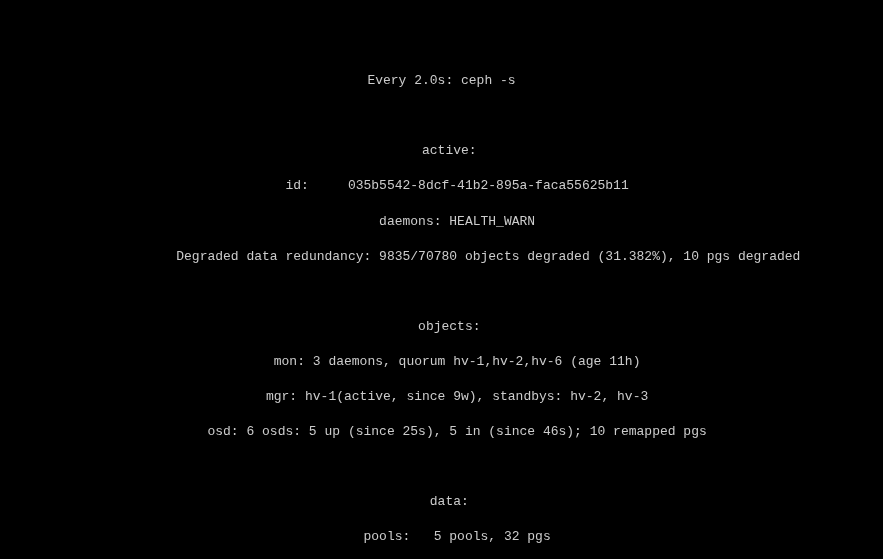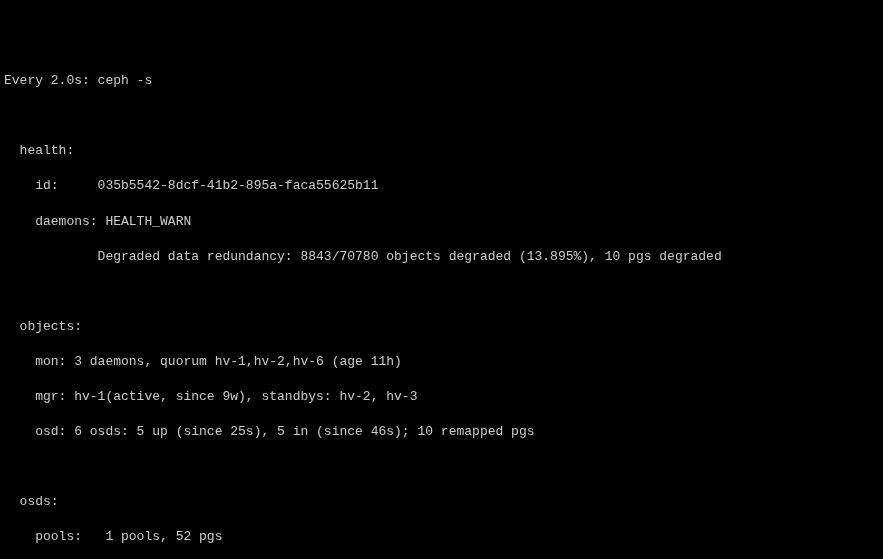--- a/index.html
+++ b/index.html
@@ -1,18 +1,19 @@
 <!DOCTYPE html>
 <html><head>
   <meta charset="utf-8">
   <style>
     * {
       margin: 0;
       padding: 0;
       box-sizing: border-box;
+      text-align: center;
     }
     body {
       background-color: #000000;
       color: #cccccc;
       font-family: 'Consolas', 'Monaco', 'Courier New', monospace;
       font-size: 13px;
       line-height: 1.35;
       padding: 2px 4px;
       white-space: pre;
       width: 883px;
@@ -23,32 +24,32 @@
       display: block;
     }
   </style>
 </head>
 <body>
 
 
 
 <span class="line">Every 2.0s: ceph -s</span>
 <span class="line"> </span>
-<span class="line">  health:</span>
+<span class="line">  active:</span>
 <span class="line">    id:     035b5542-8dcf-41b2-895a-faca55625b11</span>
 <span class="line">    daemons: HEALTH_WARN</span>
-<span class="line">            Degraded data redundancy: 8843/70780 objects degraded (13.895%), 10 pgs degraded</span>
+<span class="line">            Degraded data redundancy: 9835/70780 objects degraded (31.382%), 10 pgs degraded</span>
 <span class="line"> </span>
 <span class="line">  objects:</span>
 <span class="line">    mon: 3 daemons, quorum hv-1,hv-2,hv-6 (age 11h)</span>
 <span class="line">    mgr: hv-1(active, since 9w), standbys: hv-2, hv-3</span>
 <span class="line">    osd: 6 osds: 5 up (since 25s), 5 in (since 46s); 10 remapped pgs</span>
 <span class="line"> </span>
-<span class="line">  osds:</span>
-<span class="line">    pools:   1 pools, 52 pgs</span>
+<span class="line">  data:</span>
+<span class="line">    pools:   5 pools, 32 pgs</span>
 
 
 
 
 
 
 
 
 
 

